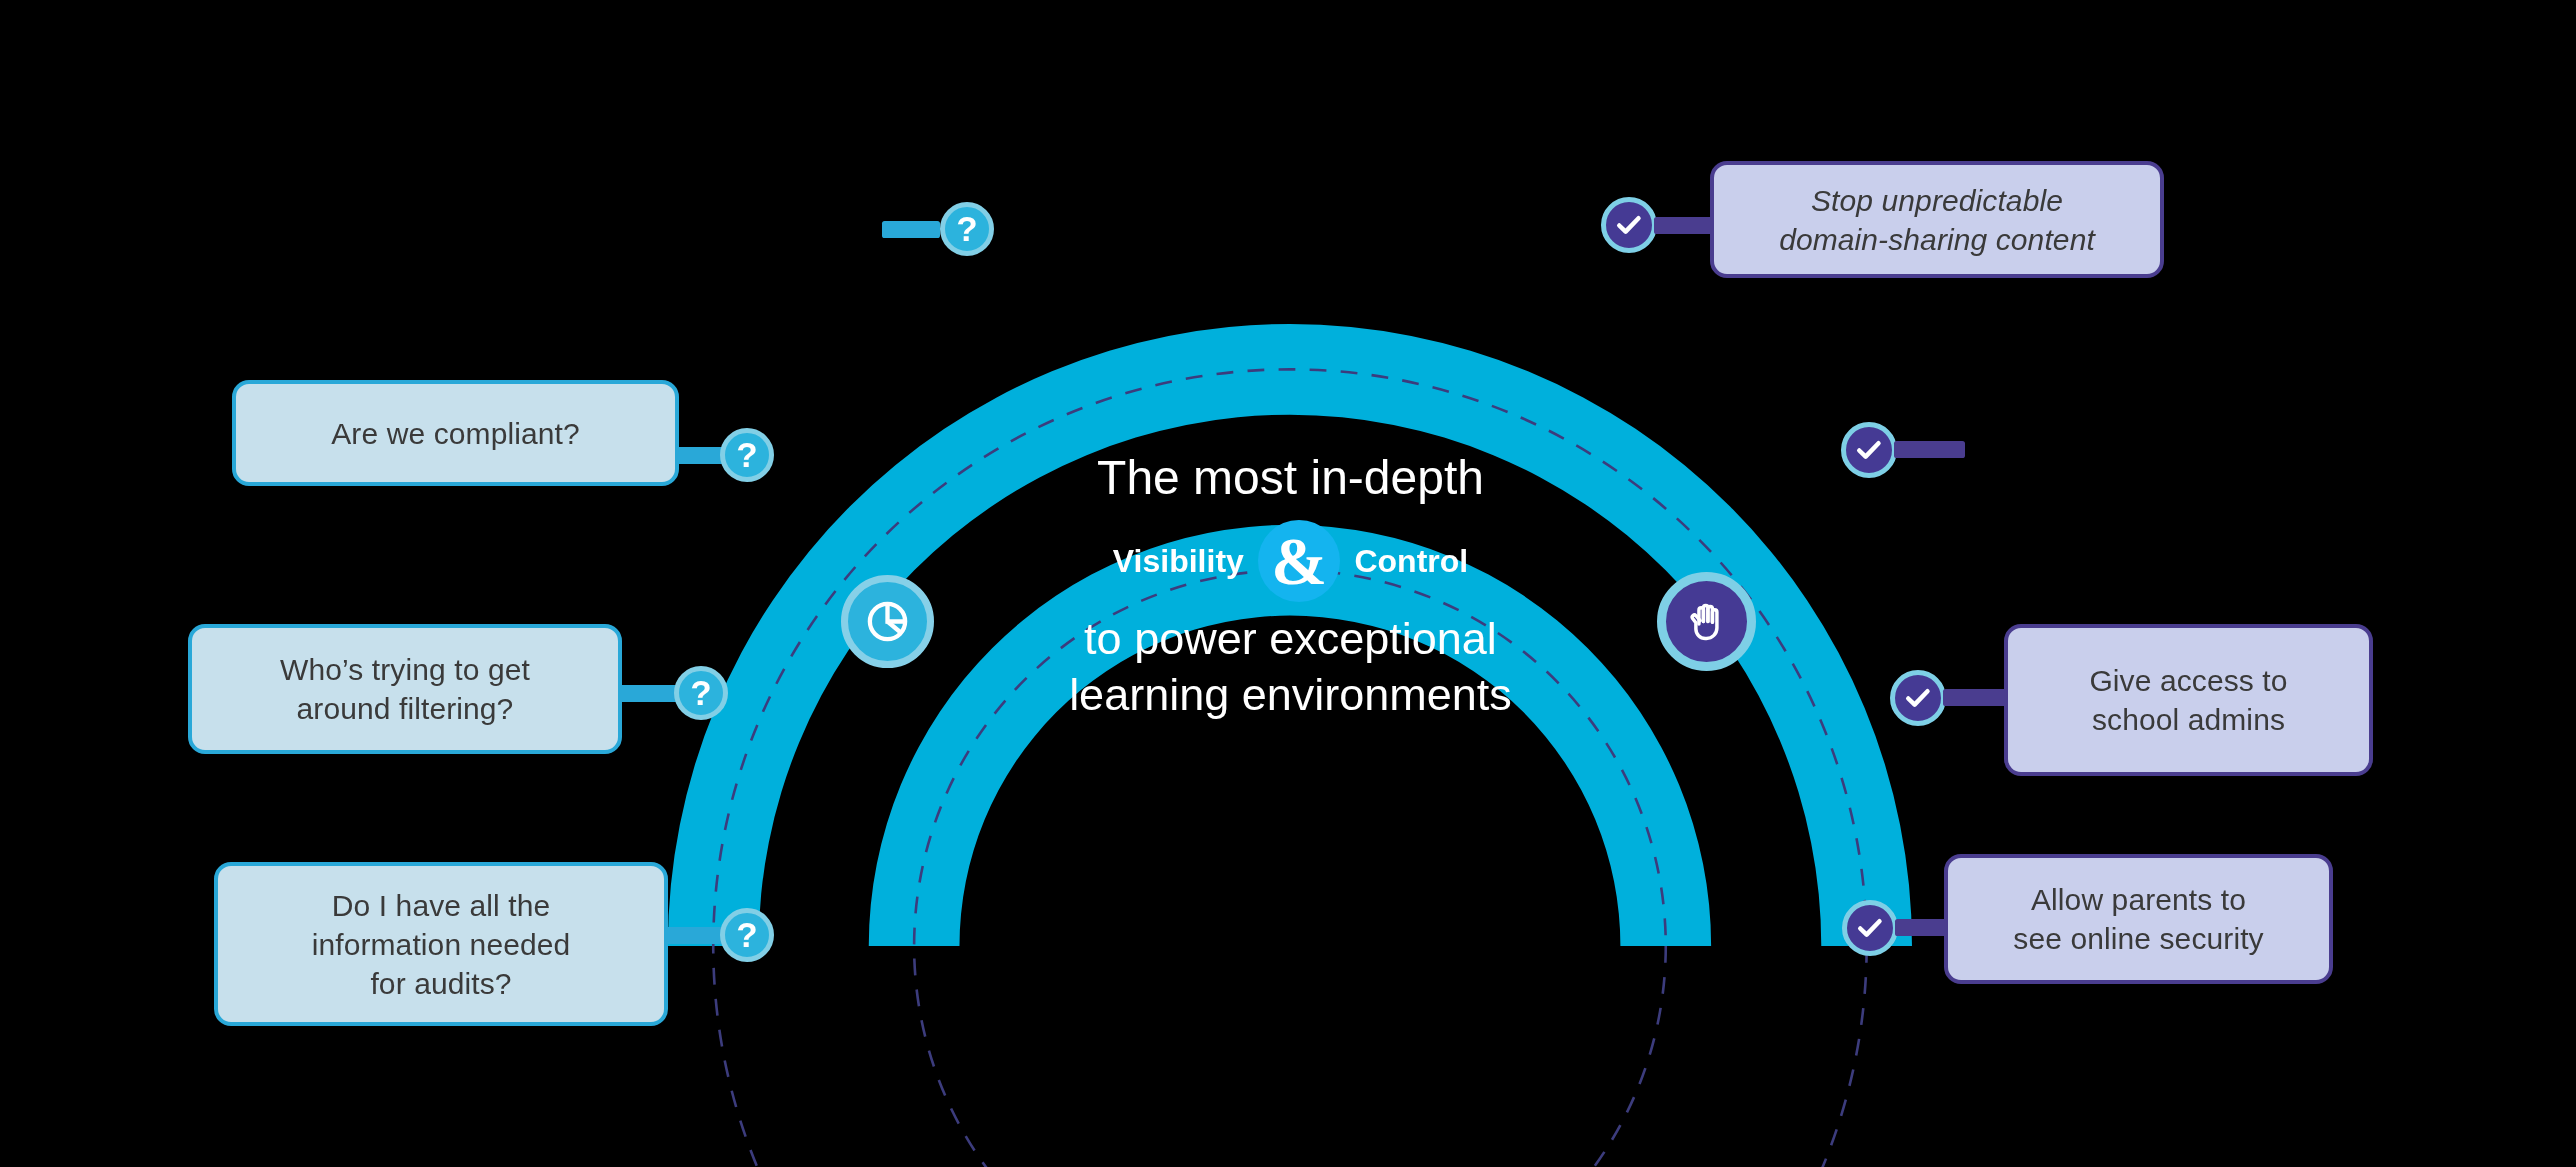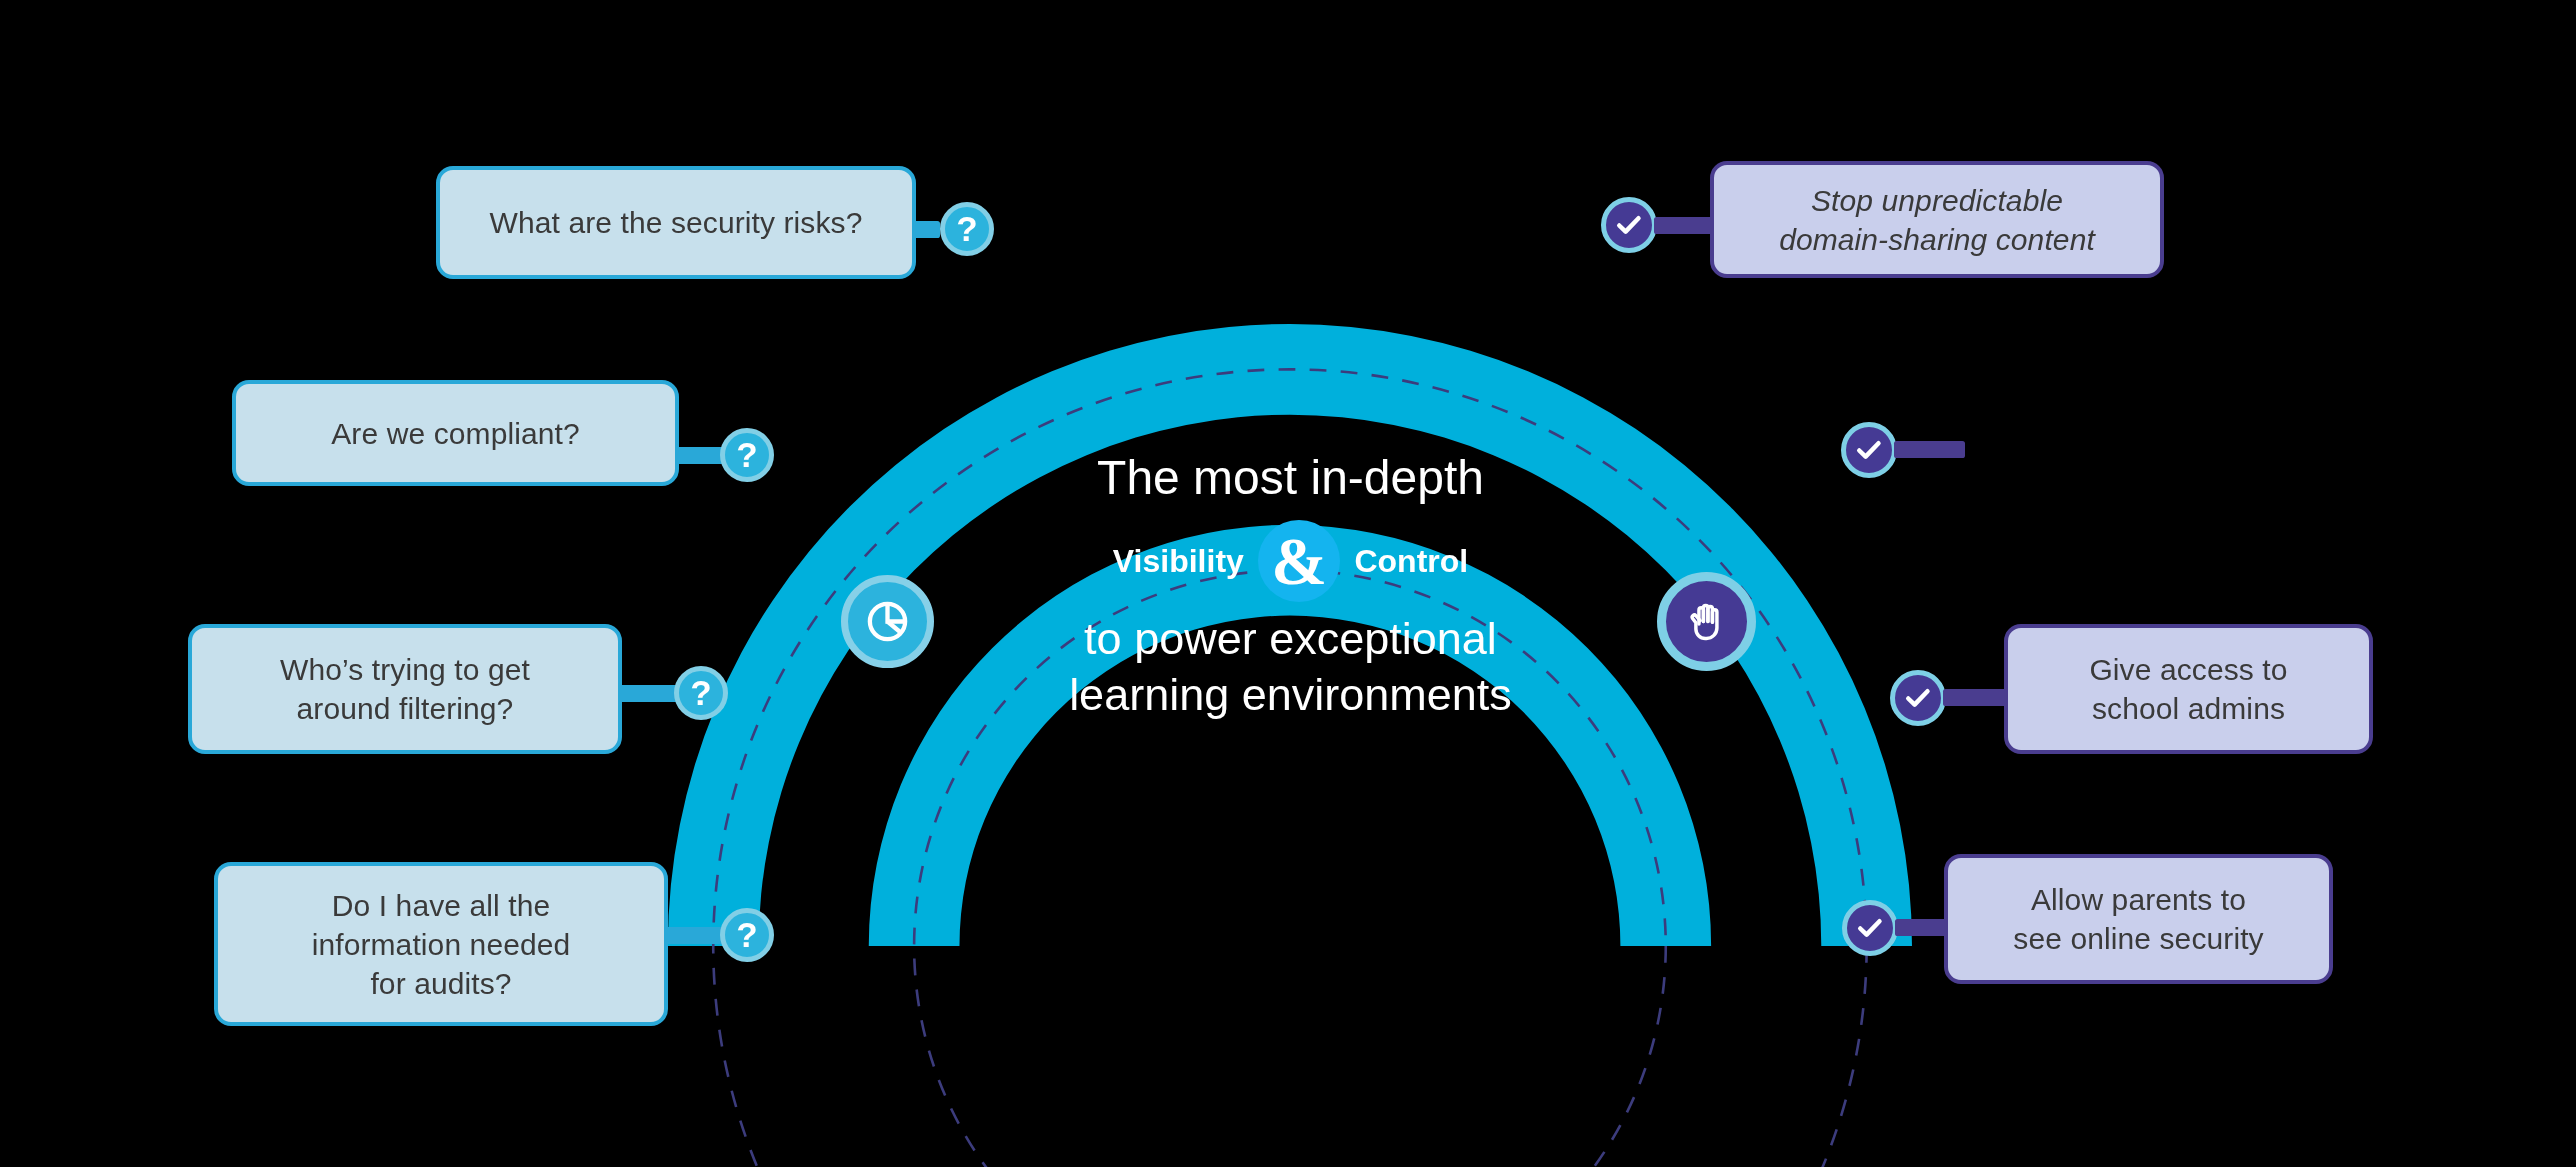--- a/index.html
+++ b/index.html
@@ -116,23 +116,20 @@
              L 2500 1460
              A 510 510 0 0 0 1480 1460
              Z" fill="#00b0dc"></path>
 
     <circle cx="1990" cy="1460" r="890" fill="none" stroke="#3c3c7d" stroke-width="4" stroke-dasharray="26 22"></circle>
 
     <circle cx="1990" cy="1460" r="580" fill="none" stroke="#3c3c7d" stroke-width="4" stroke-dasharray="26 22"></circle>
   </svg>
 
   <div class="stub q" style="left:882px;top:221px;width:58px;"></div>
-  <div class="callout q" style="left:436px;top:166px;width:480px;height:113px;">
-    <span>What are the security risks?</span>
-  </div>
   <div class="badge q" style="left:940px;top:202px;">
     <span class="glyph">?</span>
   </div>
 
   <div class="stub q" style="left:655px;top:447px;width:71px;"></div>
   <div class="callout q" style="left:232px;top:380px;width:447px;height:106px;">
     <span>Are we compliant?</span>
   </div>
   <div class="badge q" style="left:720px;top:428px;">
     <span class="glyph">?</span>
@@ -180,21 +177,21 @@
     </svg>
   </div>
   <div class="stub a" style="left:1894px;top:441px;width:71px;"></div>
 
   <div class="badge a" style="left:1890px;top:670px;">
     <svg viewBox="0 0 24 24">
       <path d="M4.2 12.4 L9.3 17.3 L19.6 6.6" fill="none" stroke="#ffffff" stroke-width="3.6" stroke-linecap="round" stroke-linejoin="round"></path>
     </svg>
   </div>
   <div class="stub a" style="left:1943px;top:689px;width:71px;"></div>
-  <div class="callout a" style="left:2004px;top:624px;width:369px;height:130px;">
+  <div class="callout a" style="left:2004px;top:624px;width:369px;height:152px;">
     <span>
       <span>Give access to</span><br>
       <span>school admins</span>
     </span>
   </div>
 
   <div class="badge a" style="left:1842px;top:900px;">
     <svg viewBox="0 0 24 24">
       <path d="M4.2 12.4 L9.3 17.3 L19.6 6.6" fill="none" stroke="#ffffff" stroke-width="3.6" stroke-linecap="round" stroke-linejoin="round"></path>
     </svg>

